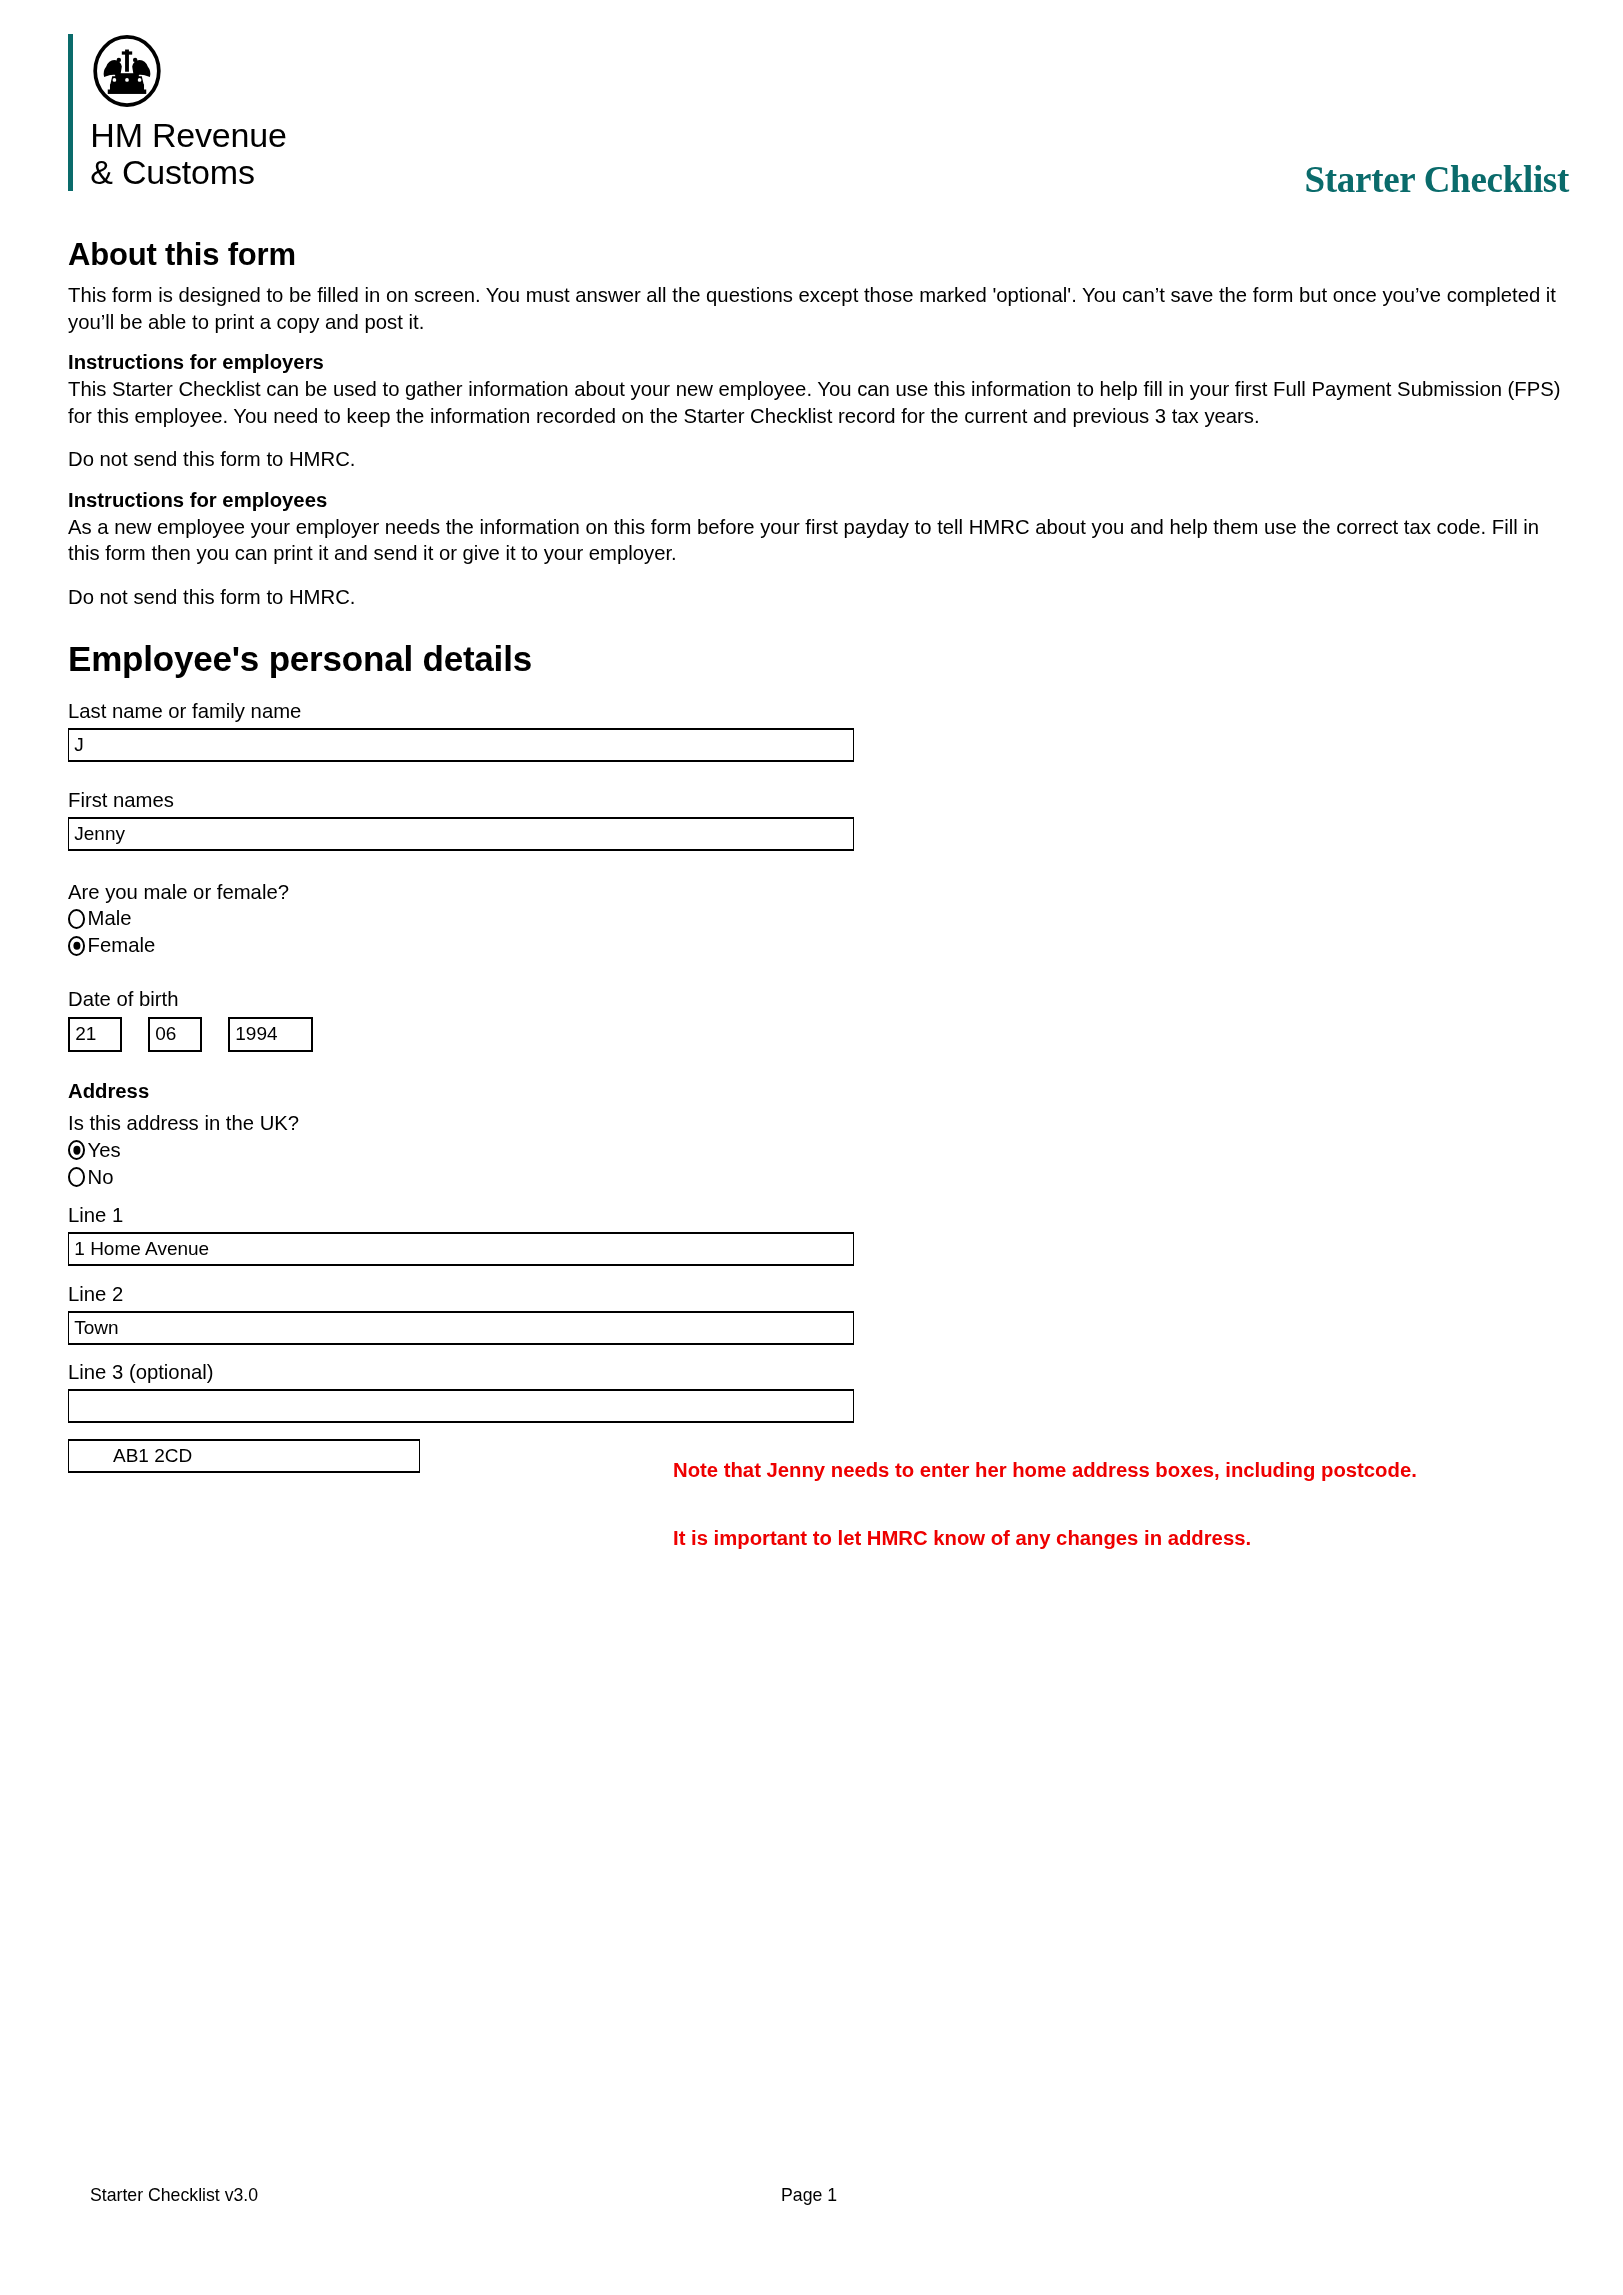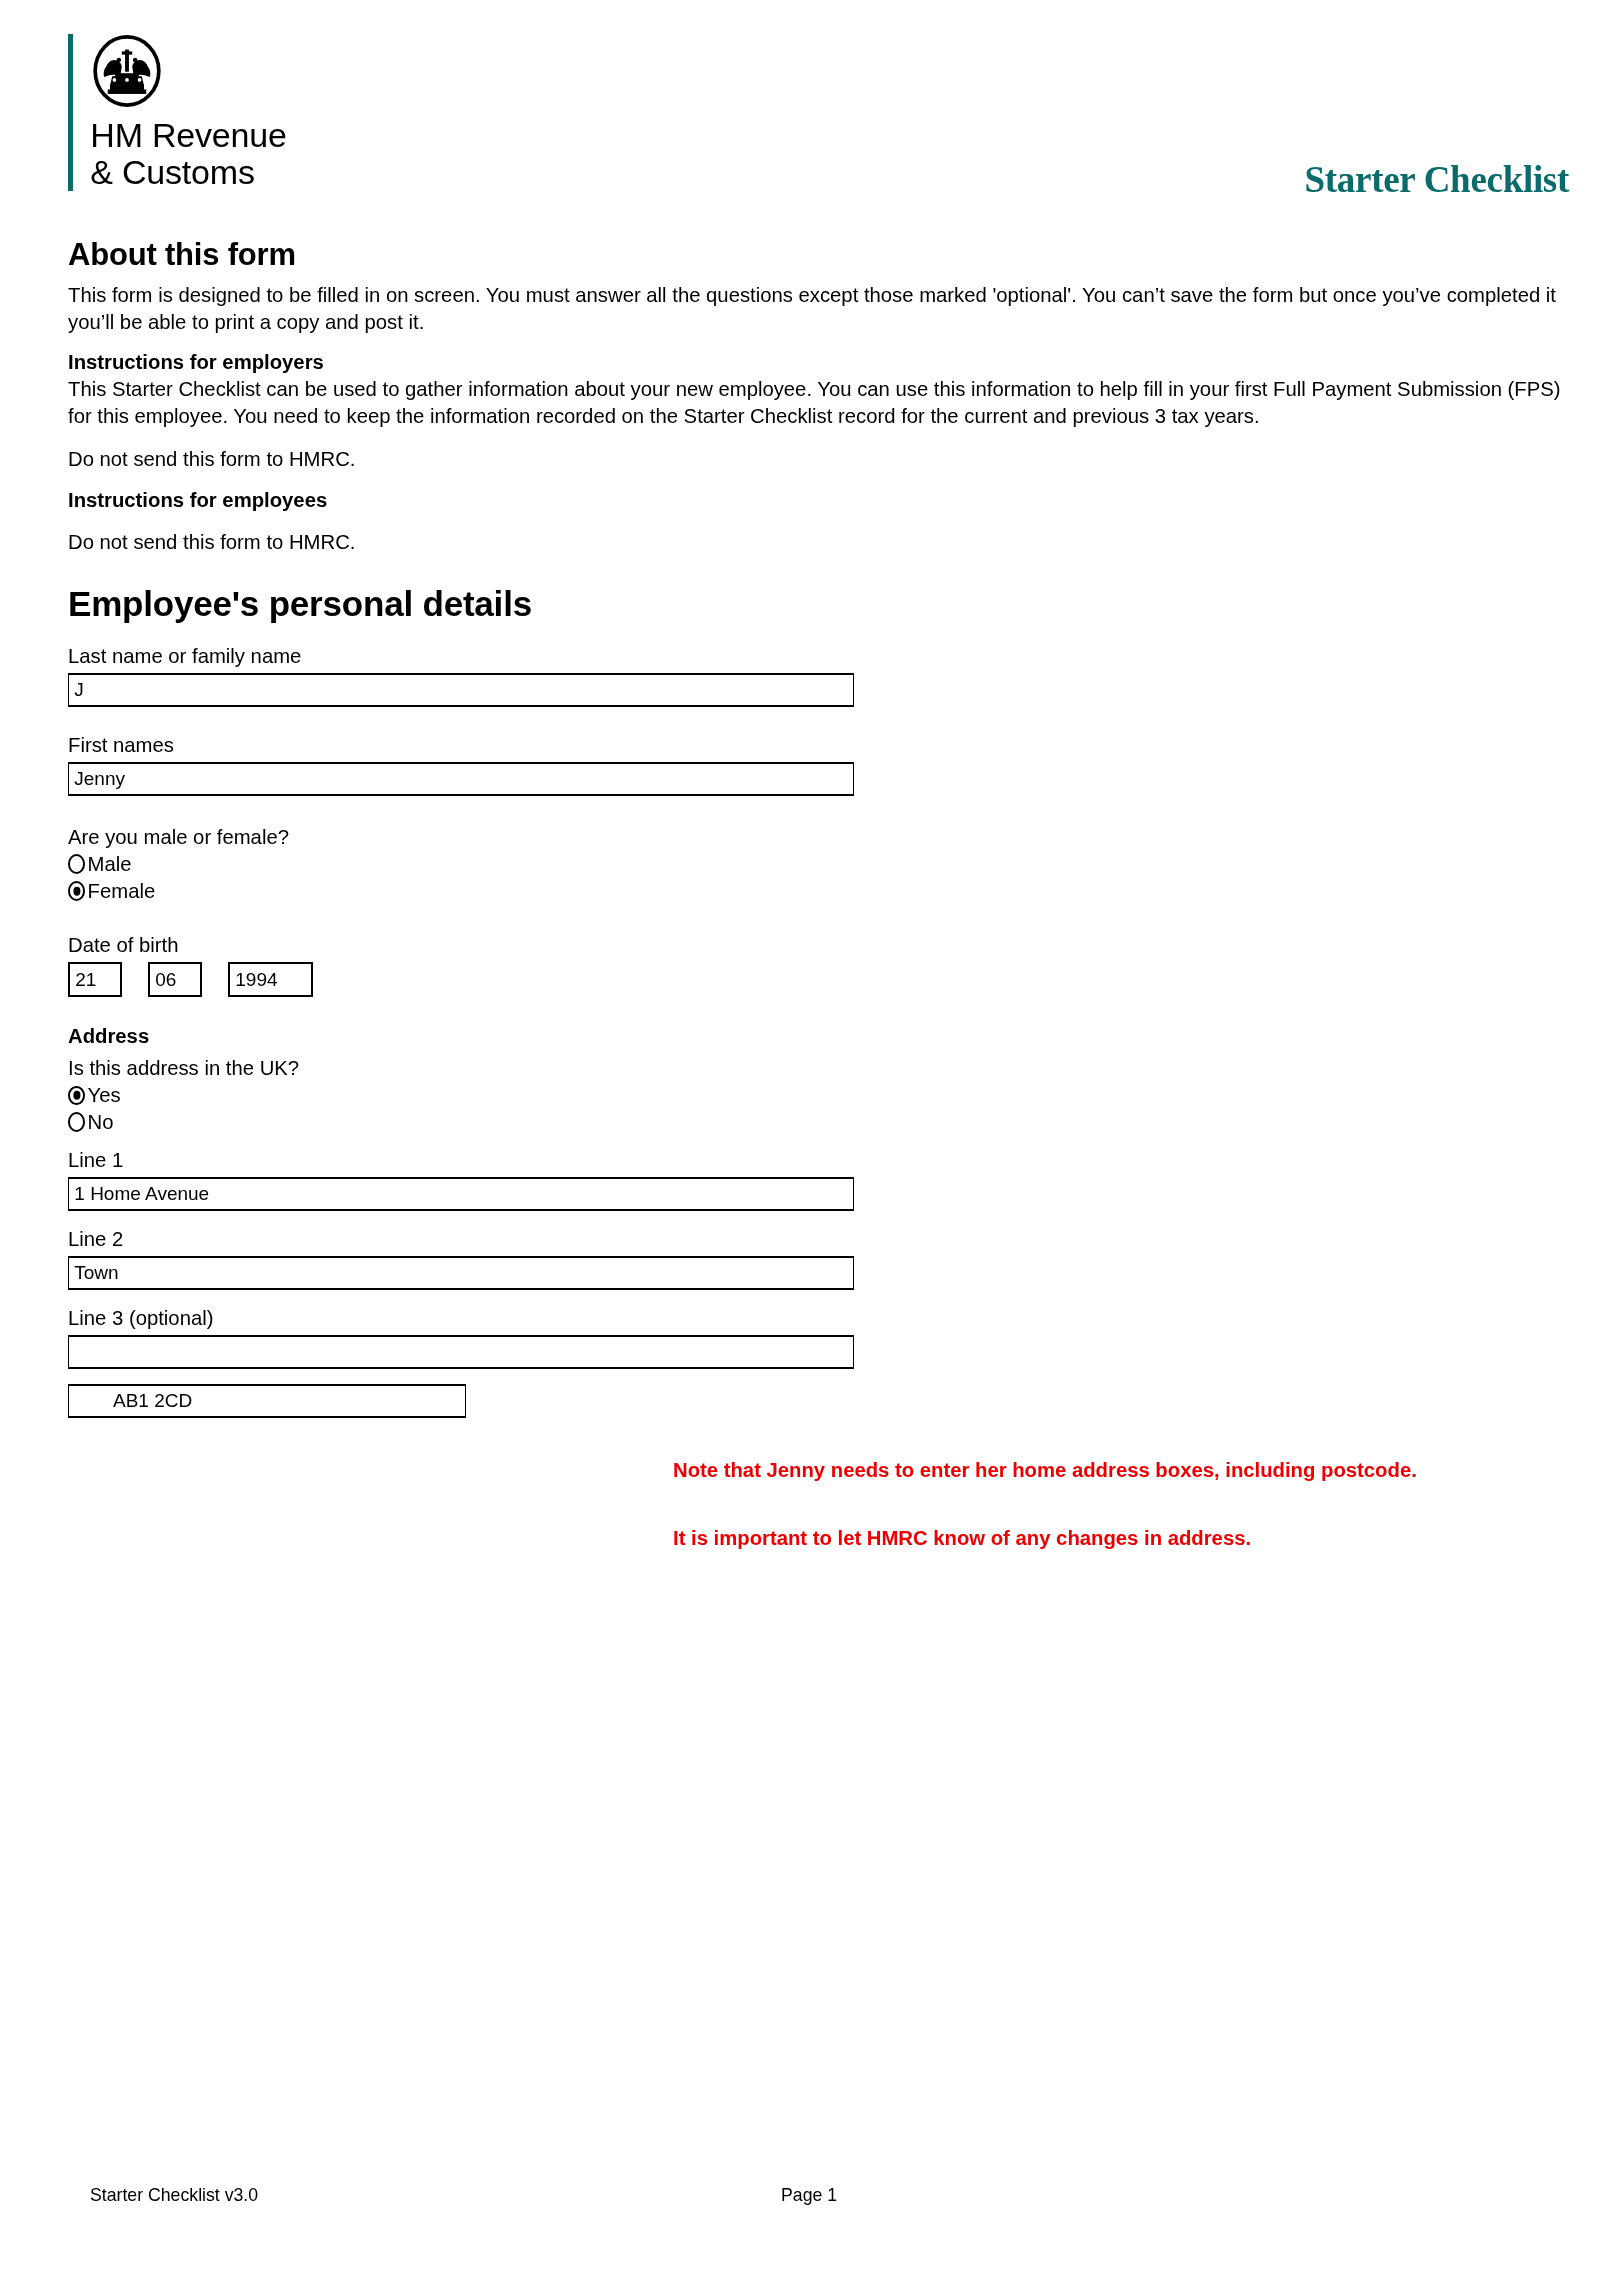--- a/index.html
+++ b/index.html
@@ -122,21 +122,21 @@
     border-top-width: 2.6px;
     border-bottom-width: 2.6px;
     background: #ffffff;
     display: flex;
     align-items: center;
     padding-left: 5.3px;
     font-size: 19px;
     font-family: "Liberation Sans", sans-serif;
   }
   .textbox.postcode {
-    width: 398px;
+    width: 352px;
     padding-left: 44px;
   }
   .radio-row {
     display: flex;
     align-items: center;
     margin-top: 3.9px;
     font-size: 20.3px;
   }
   .radio {
     width: 17px;
@@ -272,20 +272,21 @@
   <div class="content">
 
     <h1 class="sec">About this form</h1>
     <p class="body">This form is designed to be filled in on screen. You must answer all the questions except those marked 'optional'. You can’t save the form but once you’ve completed it you’ll be able to print a copy and post it.</p>
 
     <h2 class="sub">Instructions for employers</h2>
     <p class="body">This Starter Checklist can be used to gather information about your new employee. You can use this information to help fill in your first Full Payment Submission (FPS) for this employee. You need to keep the information recorded on the Starter Checklist record for the current and previous 3 tax years.</p>
     <p class="body spaced">Do not send this form to HMRC.</p>
 
     <h2 class="sub">Instructions for employees</h2>
+    <p class="body">As a new employee your employer needs the information on this form before your first payday to tell HMRC about you and help them use the correct tax code. Fill in this form then you can print it and send it or give it to your employer.</p>
     <p class="body spaced">Do not send this form to HMRC.</p>
 
     <h1 class="personal">Employee's personal details</h1>
 
     <div class="field">
       <span class="field-label">Last name or family name</span>
       <div class="textbox">J</div>
     </div>
 
     <div class="field" style="margin-top:26px;">

